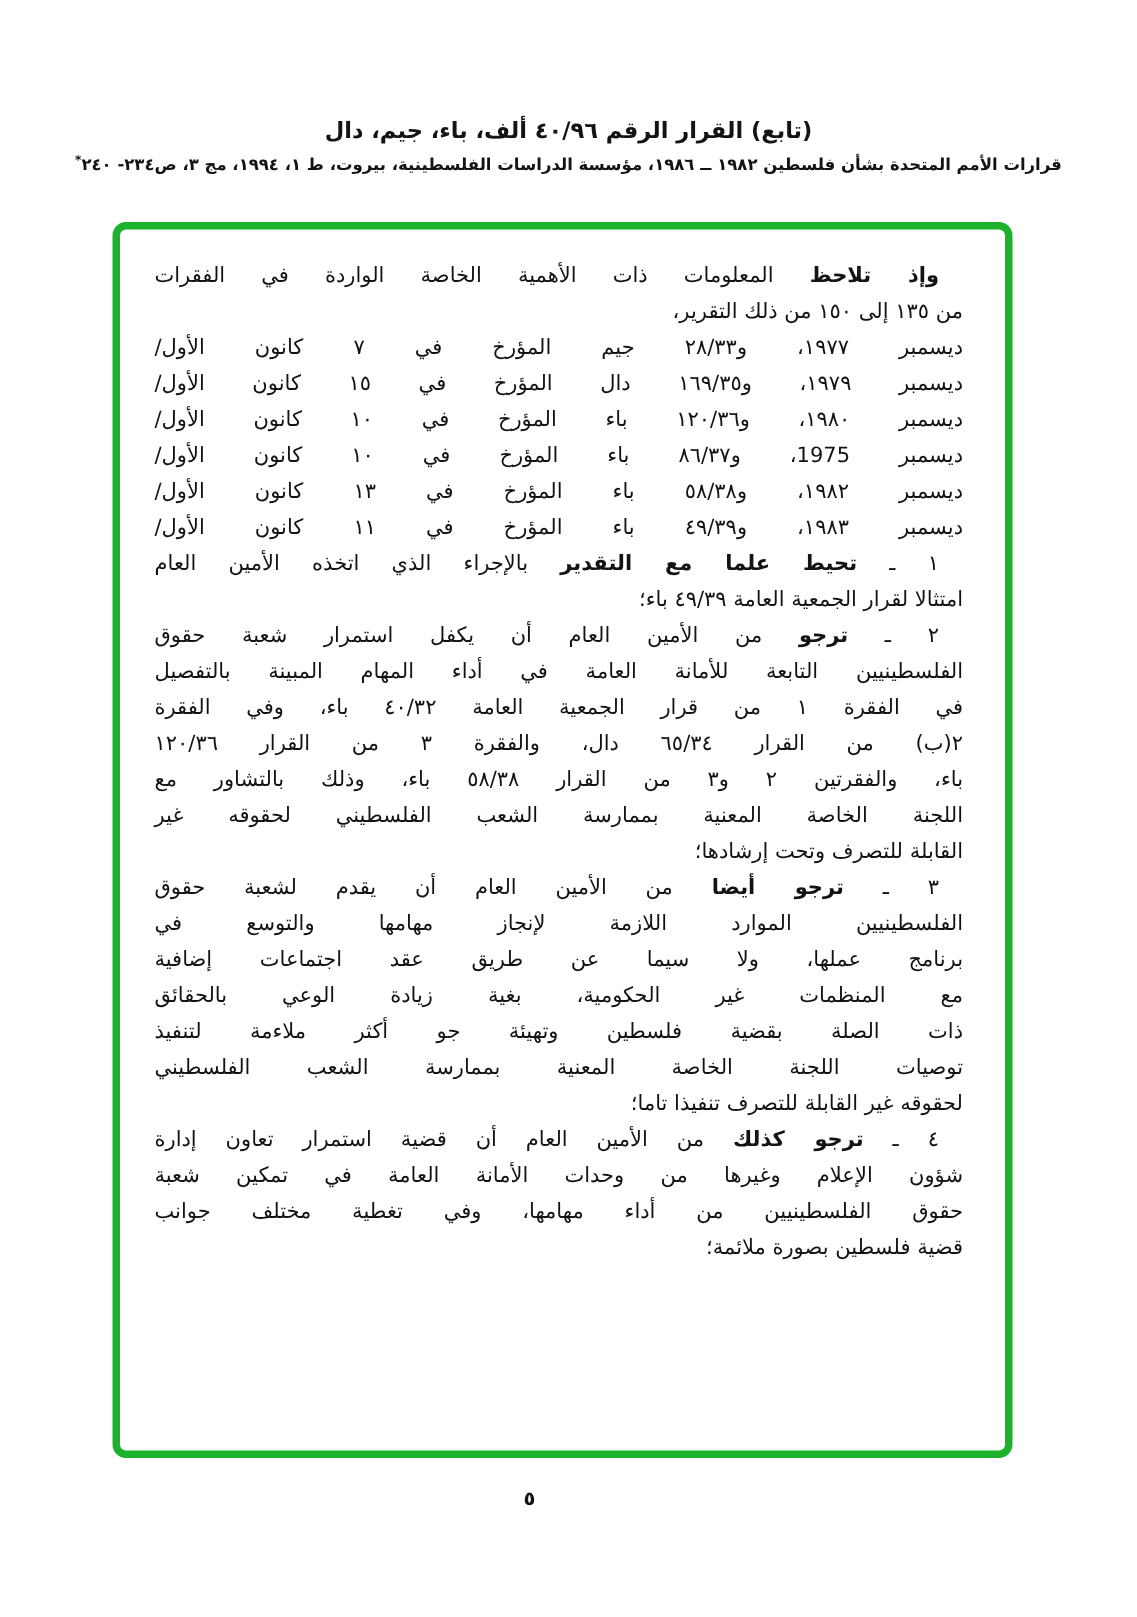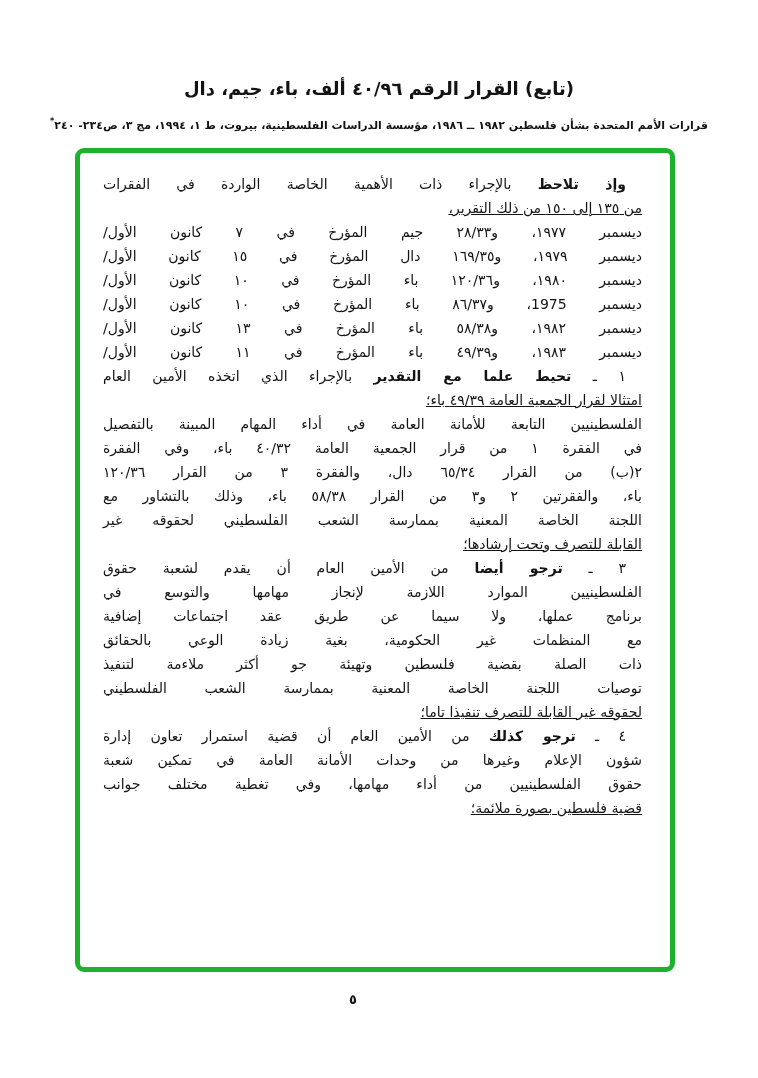--- a/index.html
+++ b/index.html
@@ -1,61 +1,62 @@
 <!DOCTYPE html>
 <html lang="ar"><head>
 <meta charset="utf-8">
 <style>
   html,body{margin:0;padding:0;}
   body{
     width:758px;height:1078px;background:#ffffff;position:relative;
     font-family:"DejaVu Sans",sans-serif;color:#131313;overflow:hidden;
   }
   .header{position:absolute;top:78px;left:0;width:100%;text-align:center;direction:rtl;}
-  .title{font-size:18px;font-weight:bold;letter-spacing:0;}
-  .citation{font-size:11px;font-weight:bold;margin-top:18px;}
+  .title{font-size:15px;font-weight:bold;letter-spacing:0;}
+  .citation{font-size:11px;font-weight:bold;margin-top:6px;}
   .citation sup{font-size:8px;vertical-align:super;}
   .green-box{
     position:absolute;left:75px;top:148px;width:600px;height:824px;
     border:5px solid #1db22c;border-radius:9px;box-sizing:border-box;background:transparent;
   }
   .text-block{
     position:absolute;left:103px;top:172px;width:539px;
     direction:rtl;font-size:14px;line-height:24px;text-align:justify;
   }
   .tline{text-align-last:justify;-moz-text-align-last:justify;min-height:24px;}
-  .tline.plast{text-align-last:auto;text-decoration:underline;-moz-text-align-last:auto;}
+  .tline.plast{text-align-last:auto;-moz-text-align-last:auto;}
   .tline.pfirst{text-indent:16px;}
   .tline b{font-weight:bold;}
   .page-num{
     position:absolute;top:992px;left:0;width:706px;text-align:center;
     font-size:13px;font-weight:bold;direction:rtl;
   }
 </style>
 </head>
 <body>
 
 <div class="header">
   <div class="title">(تابع) القرار الرقم ٤٠/٩٦ ألف، باء، جيم، دال</div>
   <div class="citation"><span>قرارات الأمم المتحدة بشأن فلسطين ١٩٨٢ ــ ١٩٨٦، مؤسسة الدراسات الفلسطينية، بيروت، ط ١، ١٩٩٤، مج ٣، ص٢٣٤- ٢٤٠</span><sup>*</sup></div>
 </div>
 
 <div class="green-box"></div>
 
 <div class="text-block" id="text-block">
-    <div class="tline pfirst"><b>وإذ تلاحظ</b><span> بالإجراء ذات الأهمية الخاصة الواردة في الفقرات</span></div>
+    <div class="tline pfirst"><b>وإذ تلاحظ</b><span> المعلومات ذات الأهمية الخاصة الواردة في الفقرات</span></div>
     <div class="tline plast"><span>من ١٣٥ إلى ١٥٠ من ذلك التقرير،</span></div>
     <div class="tline"><span>ديسمبر ١٩٧٧، و٢٨/٣٣ جيم المؤرخ في ٧ كانون الأول/</span></div>
     <div class="tline"><span>ديسمبر ١٩٧٩، و١٦٩/٣٥ دال المؤرخ في ١٥ كانون الأول/</span></div>
     <div class="tline"><span>ديسمبر ١٩٨٠، و١٢٠/٣٦ باء المؤرخ في ١٠ كانون الأول/</span></div>
     <div class="tline"><span>ديسمبر 1975، و٨٦/٣٧ باء المؤرخ في ١٠ كانون الأول/</span></div>
     <div class="tline"><span>ديسمبر ١٩٨٢، و٥٨/٣٨ باء المؤرخ في ١٣ كانون الأول/</span></div>
     <div class="tline"><span>ديسمبر ١٩٨٣، و٤٩/٣٩ باء المؤرخ في ١١ كانون الأول/</span></div>
     <div class="tline pfirst"><span>١ ـ </span><b>تحيط علما مع التقدير</b><span> بالإجراء الذي اتخذه الأمين العام</span></div>
     <div class="tline plast"><span>امتثالا لقرار الجمعية العامة ٤٩/٣٩ باء؛</span></div>
+    <div class="tline pfirst"><span>٢ ـ </span><b>ترجو</b><span> من الأمين العام أن يكفل استمرار شعبة حقوق</span></div>
     <div class="tline"><span>الفلسطينيين التابعة للأمانة العامة في أداء المهام المبينة بالتفصيل</span></div>
     <div class="tline"><span>في الفقرة ١ من قرار الجمعية العامة ٤٠/٣٢ باء، وفي الفقرة</span></div>
     <div class="tline"><span>٢(ب) من القرار ٦٥/٣٤ دال، والفقرة ٣ من القرار ١٢٠/٣٦</span></div>
     <div class="tline"><span>باء، والفقرتين ٢ و٣ من القرار ٥٨/٣٨ باء، وذلك بالتشاور مع</span></div>
     <div class="tline"><span>اللجنة الخاصة المعنية بممارسة الشعب الفلسطيني لحقوقه غير</span></div>
     <div class="tline plast"><span>القابلة للتصرف وتحت إرشادها؛</span></div>
     <div class="tline pfirst"><span>٣ ـ </span><b>ترجو أيضا</b><span> من الأمين العام أن يقدم لشعبة حقوق</span></div>
     <div class="tline"><span>الفلسطينيين الموارد اللازمة لإنجاز مهامها والتوسع في</span></div>
     <div class="tline"><span>برنامج عملها، ولا سيما عن طريق عقد اجتماعات إضافية</span></div>
     <div class="tline"><span>مع المنظمات غير الحكومية، بغية زيادة الوعي بالحقائق</span></div>

